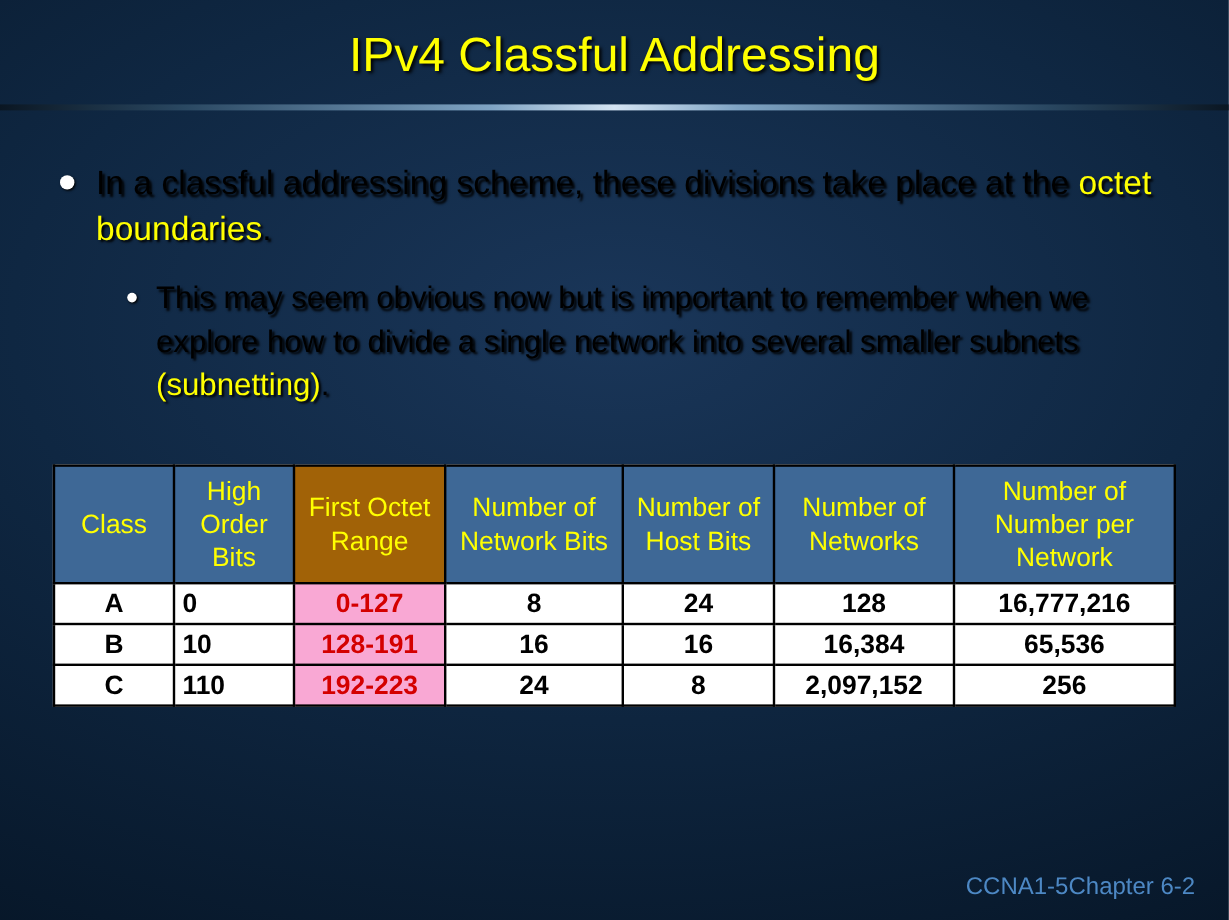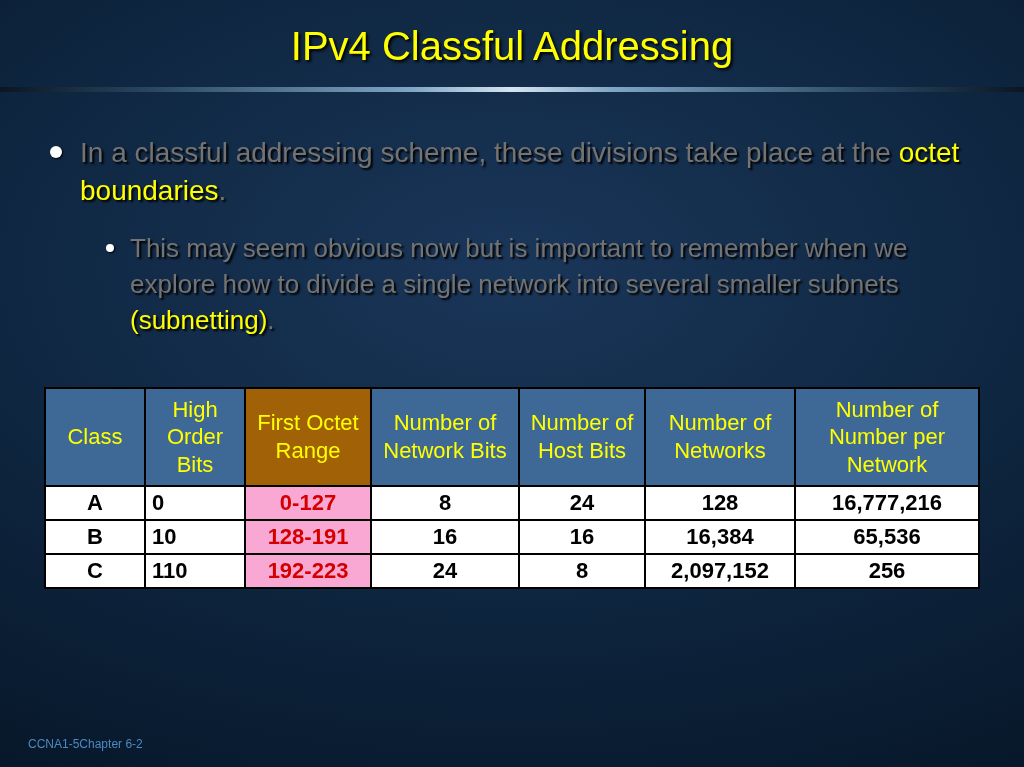--- a/index.html
+++ b/index.html
@@ -54,21 +54,21 @@
   }
   .bullet-sub .dot {
     width: 8px; height: 8px; border-radius: 50%;
     background: #fff;
     margin-top: 14px;
     margin-right: 16px;
     flex-shrink: 0;
     box-shadow: 1px 1px 2px #000;
   }
   .hl { color: #ffff00; }
-  .white { color: #737373; }
+  .white { color: #000000; }
 
   .table-wrap {
     padding: 48px 44px 0 44px;
   }
   table {
     width: 100%;
     border-collapse: collapse;
     background: #fff;
   }
   th, td {
@@ -100,23 +100,23 @@
   col.c4 { width: 148px; }
   col.c5 { width: 126px; }
   col.c6 { width: 150px; }
   col.c7 { width: auto; }
 
   .footer {
     position: absolute;
     bottom: 16px;
     left: 0; right: 0;
     display: flex;
-    justify-content: flex-start;
+    justify-content: flex-end;
     padding: 0 28px;
-    font-size: 12px;
+    font-size: 20px;
     color: #4d88c4;
   }
 </style>
 </head>
 <body>
 
 <div class="title">IPv4 Classful Addressing</div>
 <div class="divider"></div>
 
 <div class="content">

